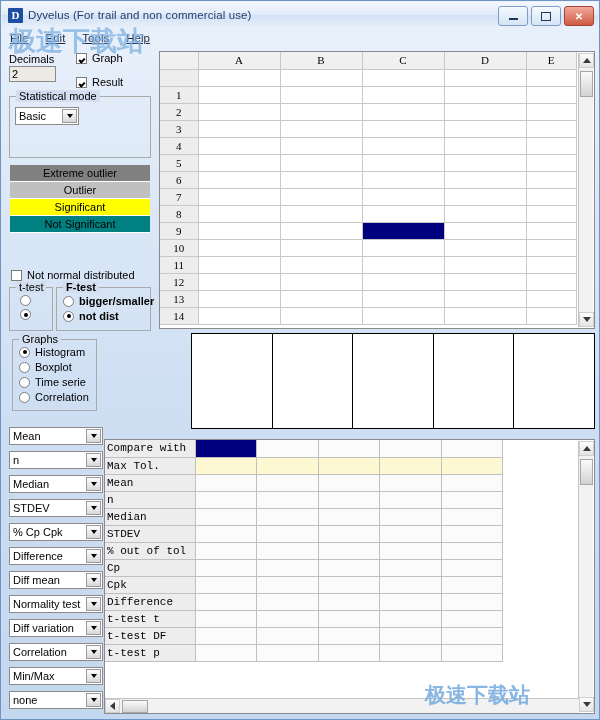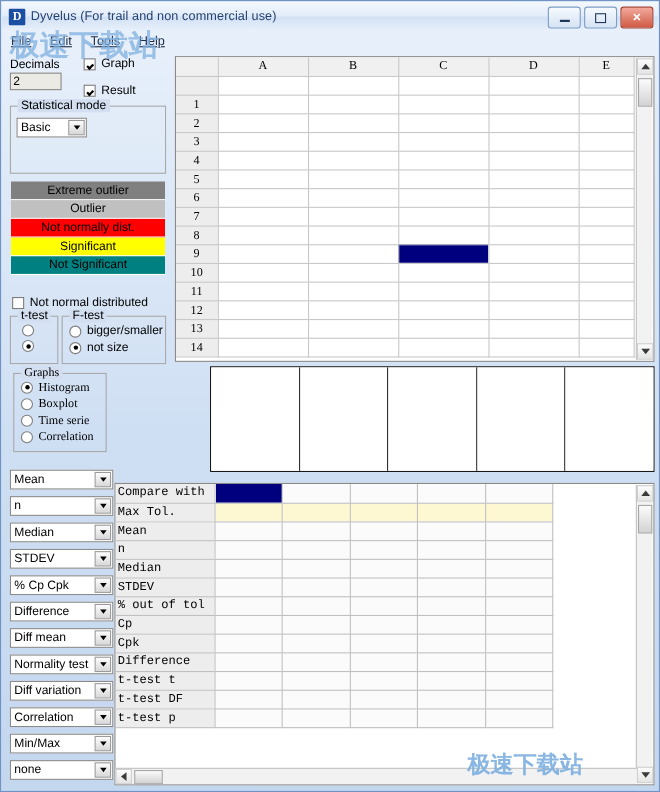--- a/index.html
+++ b/index.html
@@ -225,21 +225,20 @@
         <span>Basic</span>
         <span class="arrowbtn">
             <i></i>
           </span>
       </div>
     </div>
 
     <div class="legend">
       <div style="background:#808080;">Extreme outlier</div>
       <div style="background:#c0c0c0;">Outlier</div>
-      <div style="background:#ff0000;">Not normally dist.</div>
       <div style="background:#ffff00;text-align:center;">Significant</div>
       <div style="background:#008080;">Not Significant</div>
     </div>
 
     <div class="cb" style="left:7px;top:220px;">
       <span class="cbbox"></span>
       <span>Not normal distributed</span>
     </div>
 
     <div class="group" style="left:5px;top:238px;width:44px;height:44px;">
@@ -247,35 +246,35 @@
       <div style="position:absolute;left:10px;top:7px;">
         <div class="rrow">
             <span class="radio"></span>
           </div>
         <div class="rrow">
             <span class="radio on"></span>
           </div>
       </div>
     </div>
 
-    <div class="group" style="left:52px;top:238px;width:95px;height:44px;">
+    <div class="group" style="left:52px;top:238px;width:95px;height:44px;font-weight:bold;">
       <span class="glabel">F-test</span>
       <div style="position:absolute;left:6px;top:7px;">
         <div class="rrow">
           <span class="radio"></span>
           <span>bigger/smaller</span>
         </div>
         <div class="rrow">
           <span class="radio on"></span>
-          <span>not size</span>
+          <span>not dist</span>
         </div>
       </div>
     </div>
 
-    <div class="group" style="left:8px;top:290px;width:85px;height:72px;font-family:Liberation Serif, serif;">
+    <div class="group" style="left:8px;top:290px;width:85px;height:72px;">
       <span class="glabel">Graphs</span>
       <div style="position:absolute;left:6px;top:6px;">
         <div class="rrow">
           <span class="radio on"></span>
           <span>Histogram</span>
         </div>
         <div class="rrow">
           <span class="radio"></span>
           <span>Boxplot</span>
         </div>

